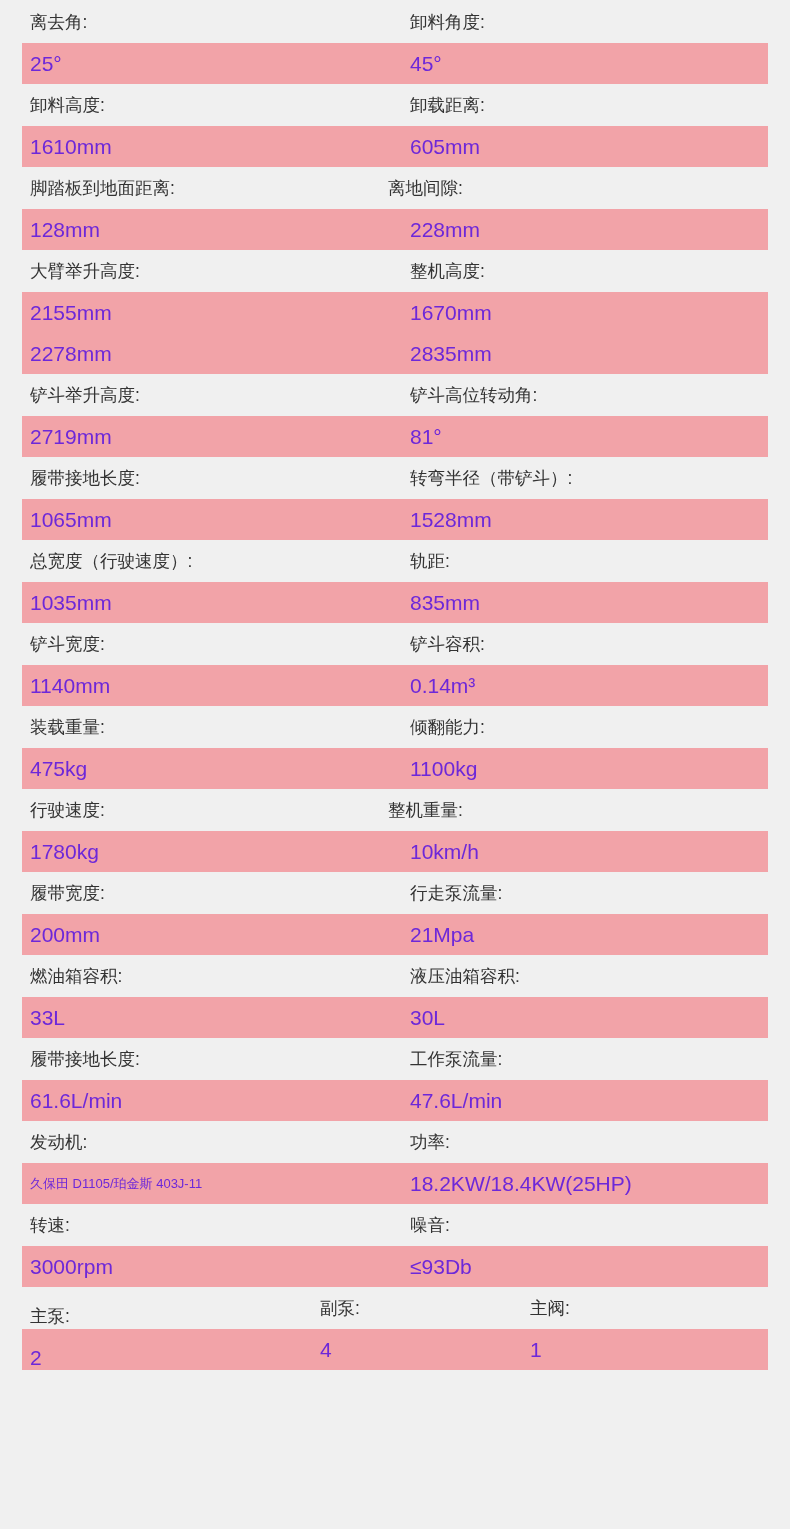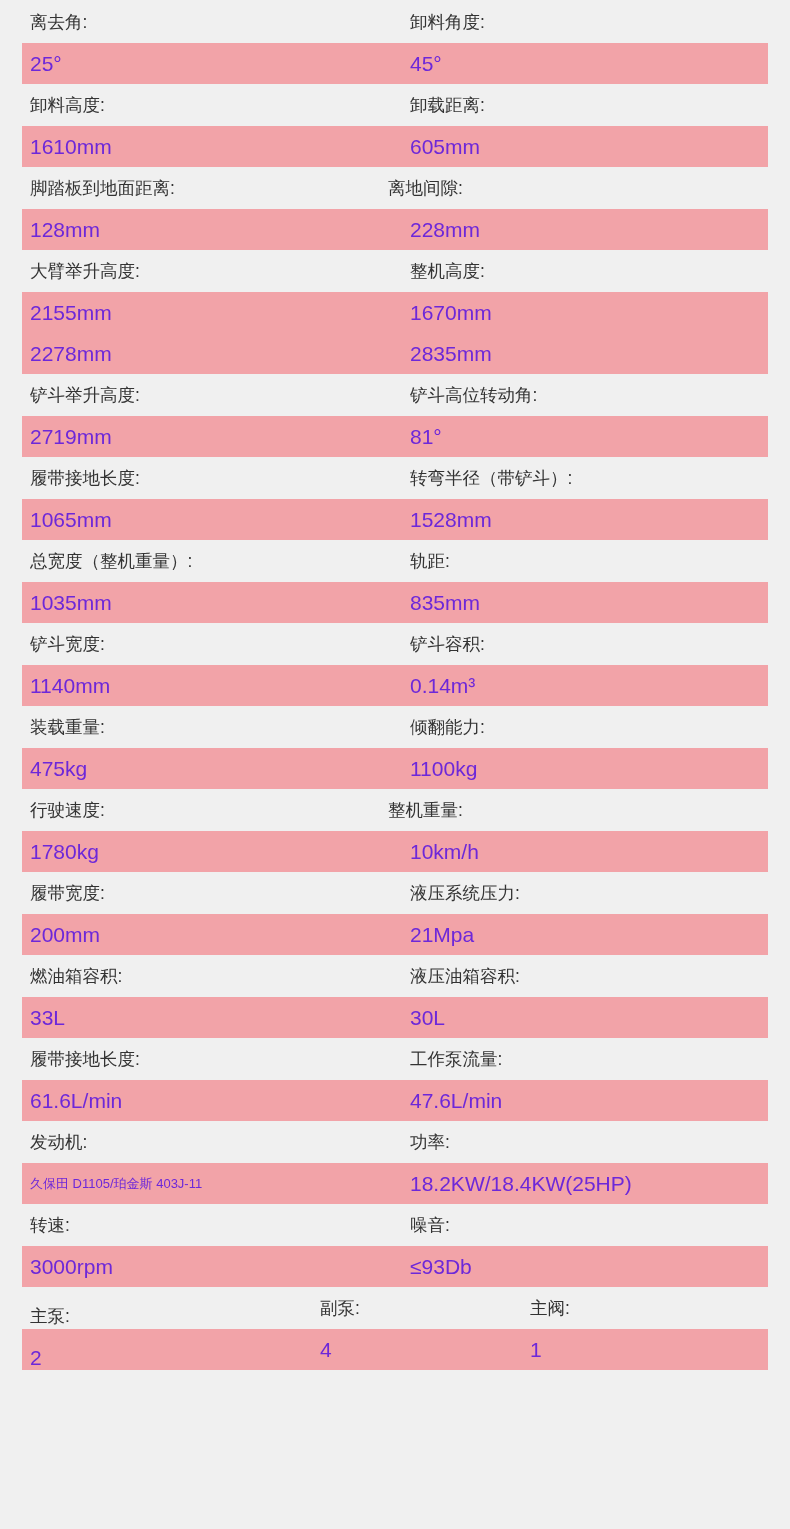--- a/index.html
+++ b/index.html
@@ -119,21 +119,21 @@
   <div class="row label-row">
     <div class="cell c1">履带接地长度:</div>
     <div class="cell c2">转弯半径（带铲斗）:</div>
   </div>
   <div class="row value-row">
     <div class="cell c1">1065mm</div>
     <div class="cell c2">1528mm</div>
   </div>
 
   <div class="row label-row">
-    <div class="cell c1">总宽度（整机重量）:</div>
+    <div class="cell c1">总宽度（行驶速度）:</div>
     <div class="cell c2">轨距:</div>
   </div>
   <div class="row value-row">
     <div class="cell c1">1035mm</div>
     <div class="cell c2">835mm</div>
   </div>
 
   <div class="row label-row">
     <div class="cell c1">铲斗宽度:</div>
     <div class="cell c2">铲斗容积:</div>
@@ -156,21 +156,21 @@
     <div class="cell c2">行驶速度:</div>
     <div class="cell c1">整机重量:</div>
   </div>
   <div class="row value-row">
     <div class="cell c1">1780kg</div>
     <div class="cell c2">10km/h</div>
   </div>
 
   <div class="row label-row">
     <div class="cell c1">履带宽度:</div>
-    <div class="cell c2">液压系统压力:</div>
+    <div class="cell c2">行走泵流量:</div>
   </div>
   <div class="row value-row">
     <div class="cell c1">200mm</div>
     <div class="cell c2">21Mpa</div>
   </div>
 
   <div class="row label-row">
     <div class="cell c1">燃油箱容积:</div>
     <div class="cell c2">液压油箱容积:</div>
   </div>

